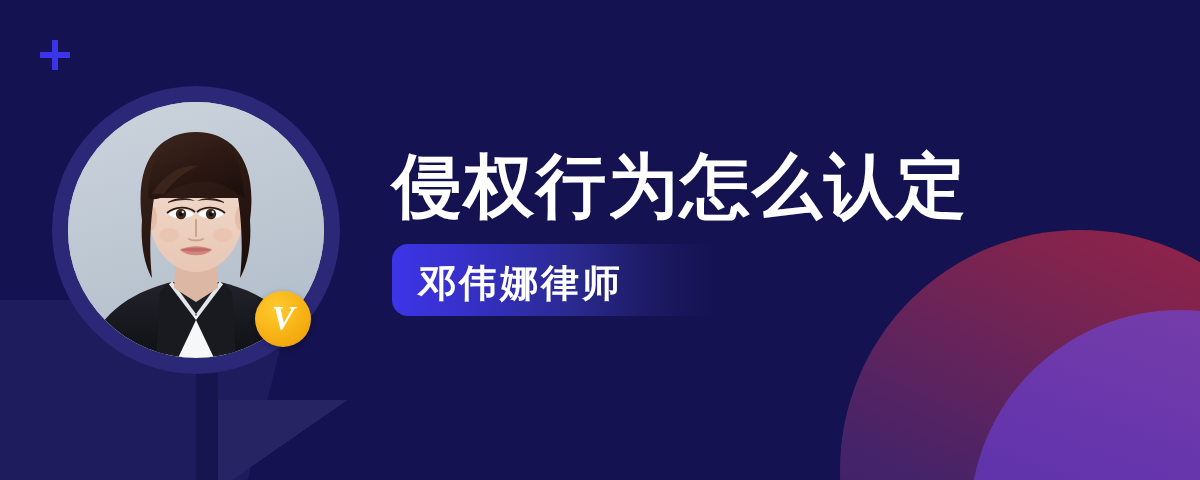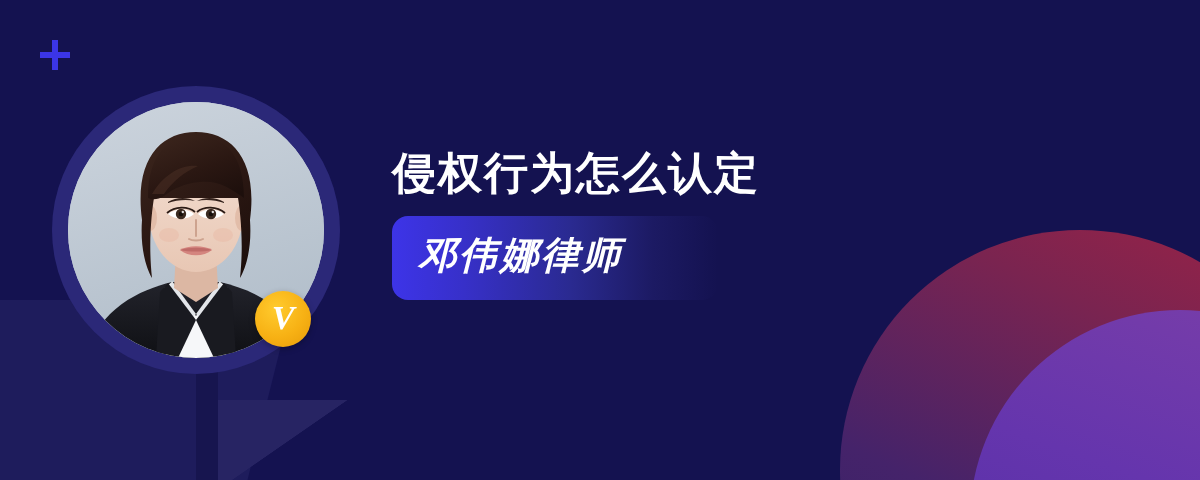--- a/index.html
+++ b/index.html
@@ -123,36 +123,35 @@
 
   
   .content {
     position: absolute;
     left: 392px;
     top: 150px;
     width: 740px;
   }
   .headline {
     margin: 0;
-    font-size: 44px;
+    font-size: 70px;
     font-weight: 700;
     letter-spacing: 2px;
     line-height: 1.05;
     color: #ffffff;
     white-space: nowrap;
   }
   .name-badge {
     margin-top: 20px;
     display: inline-block;
-    padding: 20px 26px 26px 26px;
+    padding: 20px 26px 14px 26px;
     border-radius: 16px;
     background: linear-gradient(to right, #3d34e8 0%, #3730c9 22%, #2a2a90 55%, #1c1a63 80%, rgba(20,18,80,0) 100%);
     min-width: 326px;
     box-sizing: border-box;
-    font-style: italic;
   }
   .name-text {
     font-size: 38px;
     font-weight: 700;
     letter-spacing: 3px;
     line-height: 1;
     color: #ffffff;
     white-space: nowrap;
   }
 </style>

